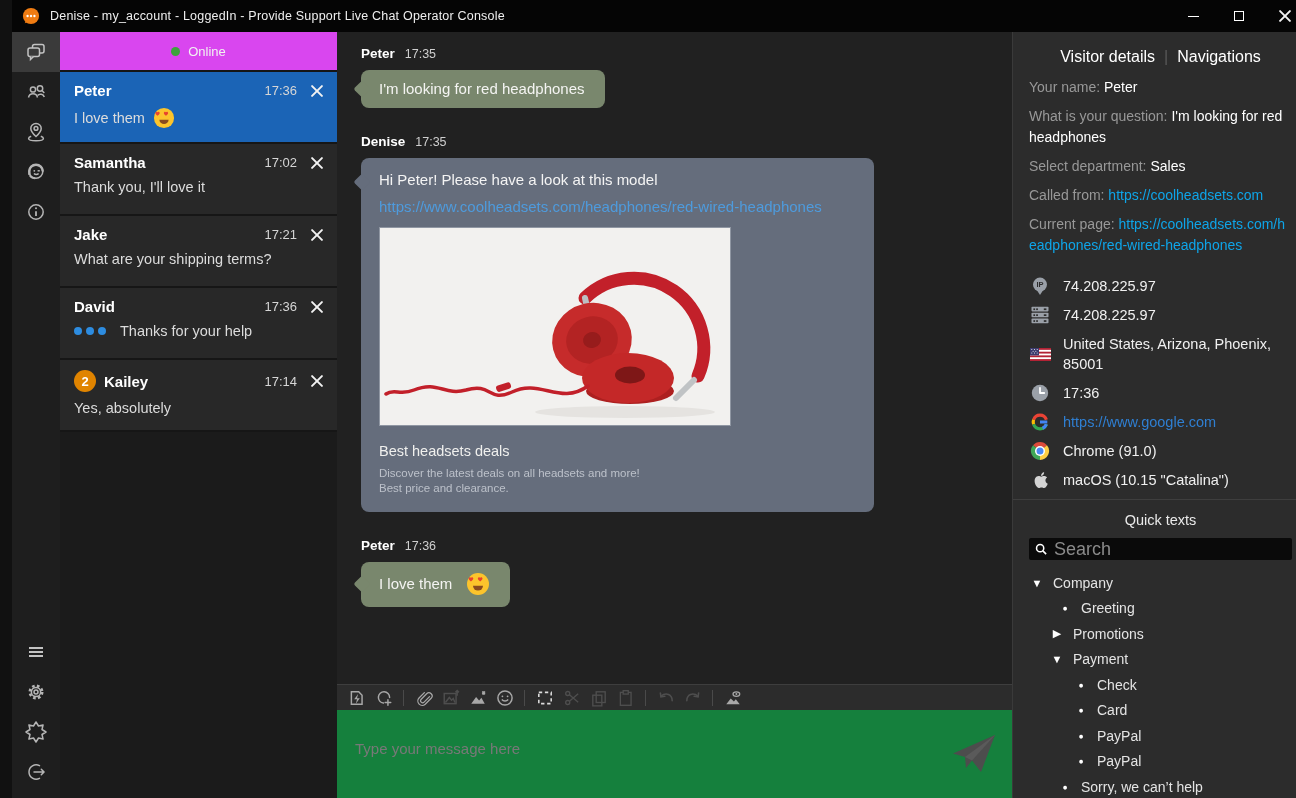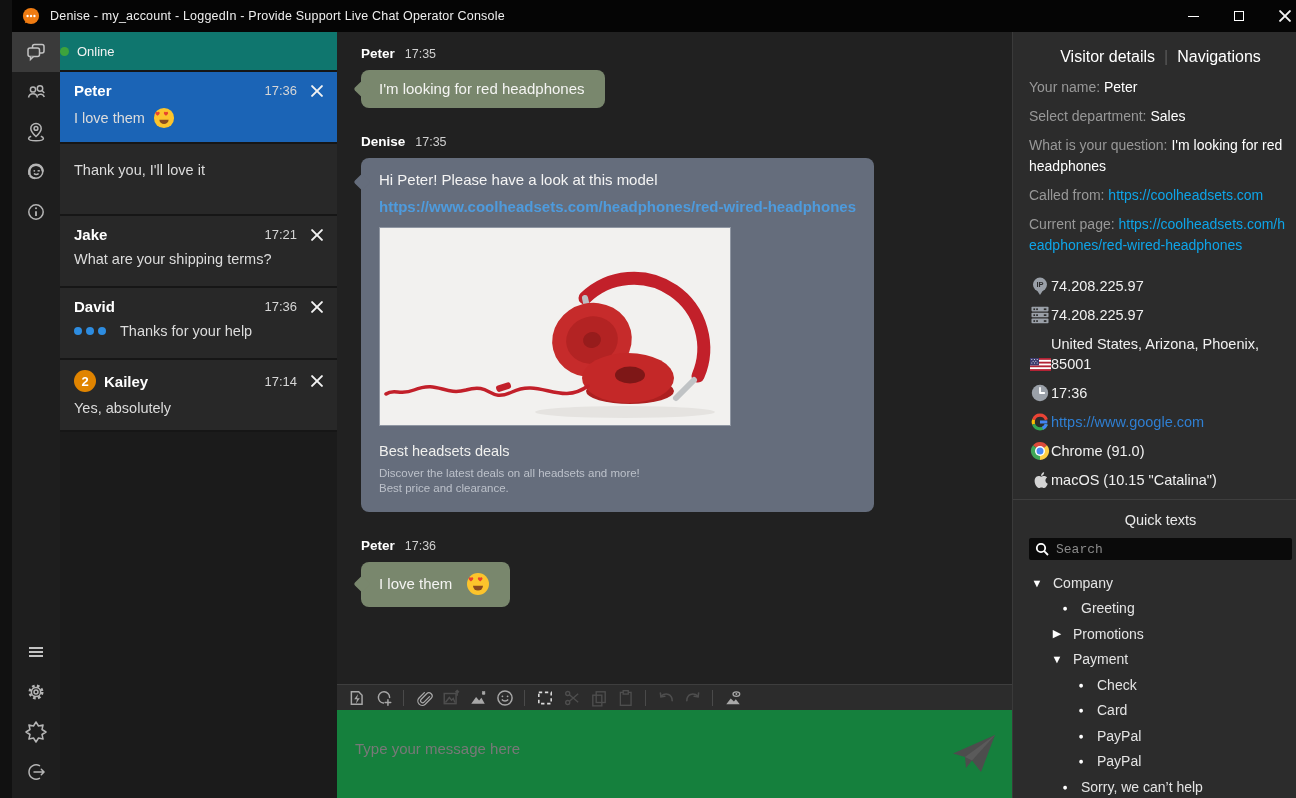--- a/index.html
+++ b/index.html
@@ -16,21 +16,21 @@
   .max-glyph { width:10px; height:10px; border:1.4px solid #fff; }
 
   
   .rail { position:absolute; left:0; top:32px; width:48px; height:766px; background:#1e1e1e; }
   .rail-btn { width:48px; height:40px; display:flex; align-items:center; justify-content:center; }
   .rail-btn.active { background:#3a3a3a; }
   .rail-bottom { position:absolute; bottom:6px; left:0; width:48px; }
 
   
   .chatlist { position:absolute; left:48px; top:32px; width:277px; height:766px; background:#1b1b1b; }
-  .presence { height:40px; background:#0f766e; display:flex; align-items:center; gap:8px; color:#f2f2f2; font-size:13px; border-bottom:2px solid #151515; }
+  .presence { height:40px; background:#d946ef; display:flex; align-items:center; justify-content:center; gap:8px; color:#f2f2f2; font-size:13px; border-bottom:2px solid #151515; }
   .presence .dot { width:9px; height:9px; border-radius:50%; background:#3da33c; }
   .chat-item { position:relative; height:72px; background:#282828; border-bottom:2px solid #161616; padding:10px 14px 0 14px; color:#e8e8e8; }
   .chat-item.selected { background:#1b64b6; }
   .ci-top { display:flex; align-items:center; }
   .ci-name { font-weight:bold; font-size:15px; color:#fff; }
   .ci-time { margin-left:auto; font-size:13px; color:#d6d6d6; padding-right:14px; }
   .ci-close { width:12px; height:12px; }
   .ci-preview { margin-top:8px; font-size:14.5px; color:#dcdcdc; display:flex; align-items:center; gap:8px; }
   .badge { display:inline-flex; width:22px; height:22px; border-radius:50%; background:#e08400; color:#fff; font-size:13px; font-weight:bold; align-items:center; justify-content:center; margin-right:8px; }
   .typing-dots { display:inline-flex; gap:4px; margin-right:6px; }
@@ -42,21 +42,21 @@
   .main { position:absolute; left:325px; top:32px; width:675px; height:766px; background:#212121; }
   .messages { position:absolute; left:0; top:0; width:675px; height:652px; padding:14px 12px 0 12px; overflow:hidden; }
   .msg-head { display:flex; align-items:baseline; gap:10px; margin:0 0 9px 12px; }
   .msg-author { font-size:13.5px; font-weight:bold; color:#fff; }
   .msg-time { font-size:12.5px; color:#cfcfcf; }
   .bubble { position:relative; border-radius:8px; margin-left:12px; width:fit-content; }
   .bubble.visitor { background:#79876d; color:#f4f4f2; font-size:15px; padding:10px 20px 11px 18px; margin-bottom:26px; }
   .bubble.visitor:before { content:""; position:absolute; left:-5px; top:50%; margin-top:-6px; width:12px; height:12px; background:#79876d; transform:rotate(45deg); border-radius:2px; }
   .bubble.operator { background:#656d7c; color:#f4f4f4; font-size:15px; padding:13px 18px 16px 18px; width:513px; margin-bottom:26px; }
   .bubble.operator:before { content:""; position:absolute; left:-5px; top:18px; width:12px; height:12px; background:#656d7c; transform:rotate(45deg); border-radius:2px; }
-  .bubble .link { display:block; margin-top:10px; color:#4e9bdd; font-size:15px; text-decoration:none; word-break:break-all;font-weight:bold; }
+  .bubble .link { display:block; margin-top:10px; color:#4e9bdd; font-size:15px; text-decoration:none; word-break:break-all; }
   .preview-img { margin-top:12px; width:352px; height:199px; border:1px solid #9097a3; background:#f2f1ef; }
   .card-title { margin-top:14px; font-size:14.5px; color:#f0f0ee; }
   .card-desc { margin-top:7px; font-size:11.5px; line-height:1.3; color:#bcc1ca; }
   .bubble-row { display:flex; align-items:center; gap:14px; }
 
   
   .toolbar { position:absolute; left:0; top:652px; width:675px; height:26px; background:#2c2c2c; border-top:1px solid #3e3e3e; display:flex; align-items:center; padding-left:7px; gap:2px; }
   .tool-btn { width:25px; height:22px; display:flex; align-items:center; justify-content:center; }
   .tb-sep { width:1px; height:16px; background:#4a4a4a; margin:0 5px; }
   .ic-en { stroke:#a8a8a8; } .ic-dis { stroke:#4e4e4e; }
@@ -73,27 +73,27 @@
   .tabs { display:flex; justify-content:center; align-items:center; gap:9px; padding-top:16px; font-size:16px; }
   .tab-active { color:#fff; }
   .tab-sep { color:#5a5a5a; }
   .tab-inactive { color:#ffffff; }
   .fields { padding:11px 16px 0 16px; font-size:14px; line-height:21px; }
   .field { margin-bottom:8px; }
   .f-label { color:#989898; }
   .f-value { color:#fff; }
   .f-link { color:#0ea5e9; text-decoration:none; word-break:break-all; }
   .meta { padding:12px 16px 0 16px; }
-  .meta-row { display:flex; align-items:flex-end; gap:0; margin-bottom:9px; font-size:14.5px; line-height:20px; color:#f0f0f0; }
+  .meta-row { display:flex; align-items:center; gap:12px; margin-bottom:9px; font-size:14.5px; line-height:20px; color:#f0f0f0; }
   .meta-ic { width:22px; height:20px; flex:0 0 auto; display:flex; align-items:center; justify-content:center; margin-top:0px; }
   .meta-link { color:#2f7fd2; text-decoration:none; }
   .panel-divider { margin-top:8px; height:1px; background:#3e3e3e; }
   .qt-title { text-align:center; margin-top:12px; font-size:14.5px; color:#eaeaea; }
   .qt-search { margin:10px 16px 0 16px; height:22px; background:#0a0a0a; border-radius:2px; display:flex; align-items:center; padding:0 6px; gap:7px; }
-  .qt-search input { flex:1; background:transparent; border:none; outline:none; color:#a16207; font-size:13px; font-family:Liberation Mono, monospace; }
+  .qt-search input { flex:1; background:transparent; border:none; outline:none; color:#a16207; font-size:18px; font-family:Liberation Sans, sans-serif; }
   .qt-search input::placeholder { color:#8a8a8a; }
   .qt-tree { margin-top:10px; font-size:14px; color:#e4e4e4; }
   .qt-row { height:25.5px; display:flex; align-items:center; gap:10px; }
   .qt-marker { color:#fff; width:12px; text-align:center; }
   .qt-marker.tri { font-size:11px; }
   .qt-marker.bullet { font-size:8.5px; }
   .ind0 { padding-left:18px; } .ind1 { padding-left:46px; } .ind1f { padding-left:38px; } .ind2 { padding-left:62px; }
   .scroll-thumb { position:absolute; right:4px; width:6px; border-radius:3px; background:#1c1c1c; }
   .thumb-details { top:300px; height:113px; }
   .thumb-qt { top:483px; height:170px; }
@@ -230,20 +230,27 @@
       </div>
       <div class="ci-preview">
         <span>I love them</span>
         <svg class="emoji small" viewBox="0 0 24 24">
             <use href="#heart-eyes"></use>
           </svg>
       </div>
     </div>
 
     <div class="chat-item">
+      <div class="ci-top">
+        <span class="ci-name">Samantha</span>
+        <span class="ci-time">17:02</span>
+        <svg class="ci-close" viewBox="0 0 11 11">
+            <use href="#close-x"></use>
+          </svg>
+      </div>
       <div class="ci-preview">
           <span>Thank you, I'll love it</span>
         </div>
     </div>
 
     <div class="chat-item">
       <div class="ci-top">
         <span class="ci-name">Jake</span>
         <span class="ci-time">17:21</span>
         <svg class="ci-close" viewBox="0 0 11 11">
@@ -445,22 +452,22 @@
 
   <div class="panel">
     <div class="tabs">
       <span class="tab-active">Visitor details</span>
       <span class="tab-sep">|</span>
       <span class="tab-inactive">Navigations</span>
     </div>
 
     <div class="fields">
       <div class="field"><span class="f-label">Your name:</span> <span class="f-value">Peter</span></div>
+      <div class="field"><span class="f-label">What is your question:</span> <span class="f-value">I'm looking for red headphones</span></div>
       <div class="field"><span class="f-label">Select department:</span> <span class="f-value">Sales</span></div>
-      <div class="field"><span class="f-label">What is your question:</span> <span class="f-value">I'm looking for red headphones</span></div>
       <div class="field"><span class="f-label">Called from:</span> <a href="#" class="f-link">https://coolheadsets.com</a></div>
       <div class="field"><span class="f-label">Current page:</span> <a href="#" class="f-link">https://coolheadsets.com/headphones/red-wired-headphones</a></div>
     </div>
 
     <div class="meta">
       <div class="meta-row">
         <span class="meta-ic">
             <svg width="20" height="20" viewBox="0 0 20 20">
           <circle cx="10" cy="8.6" r="7" fill="#9aa0a8"></circle>
               <polygon points="10,19 5.8,12.6 14.2,12.6" fill="#9aa0a8"></polygon>

